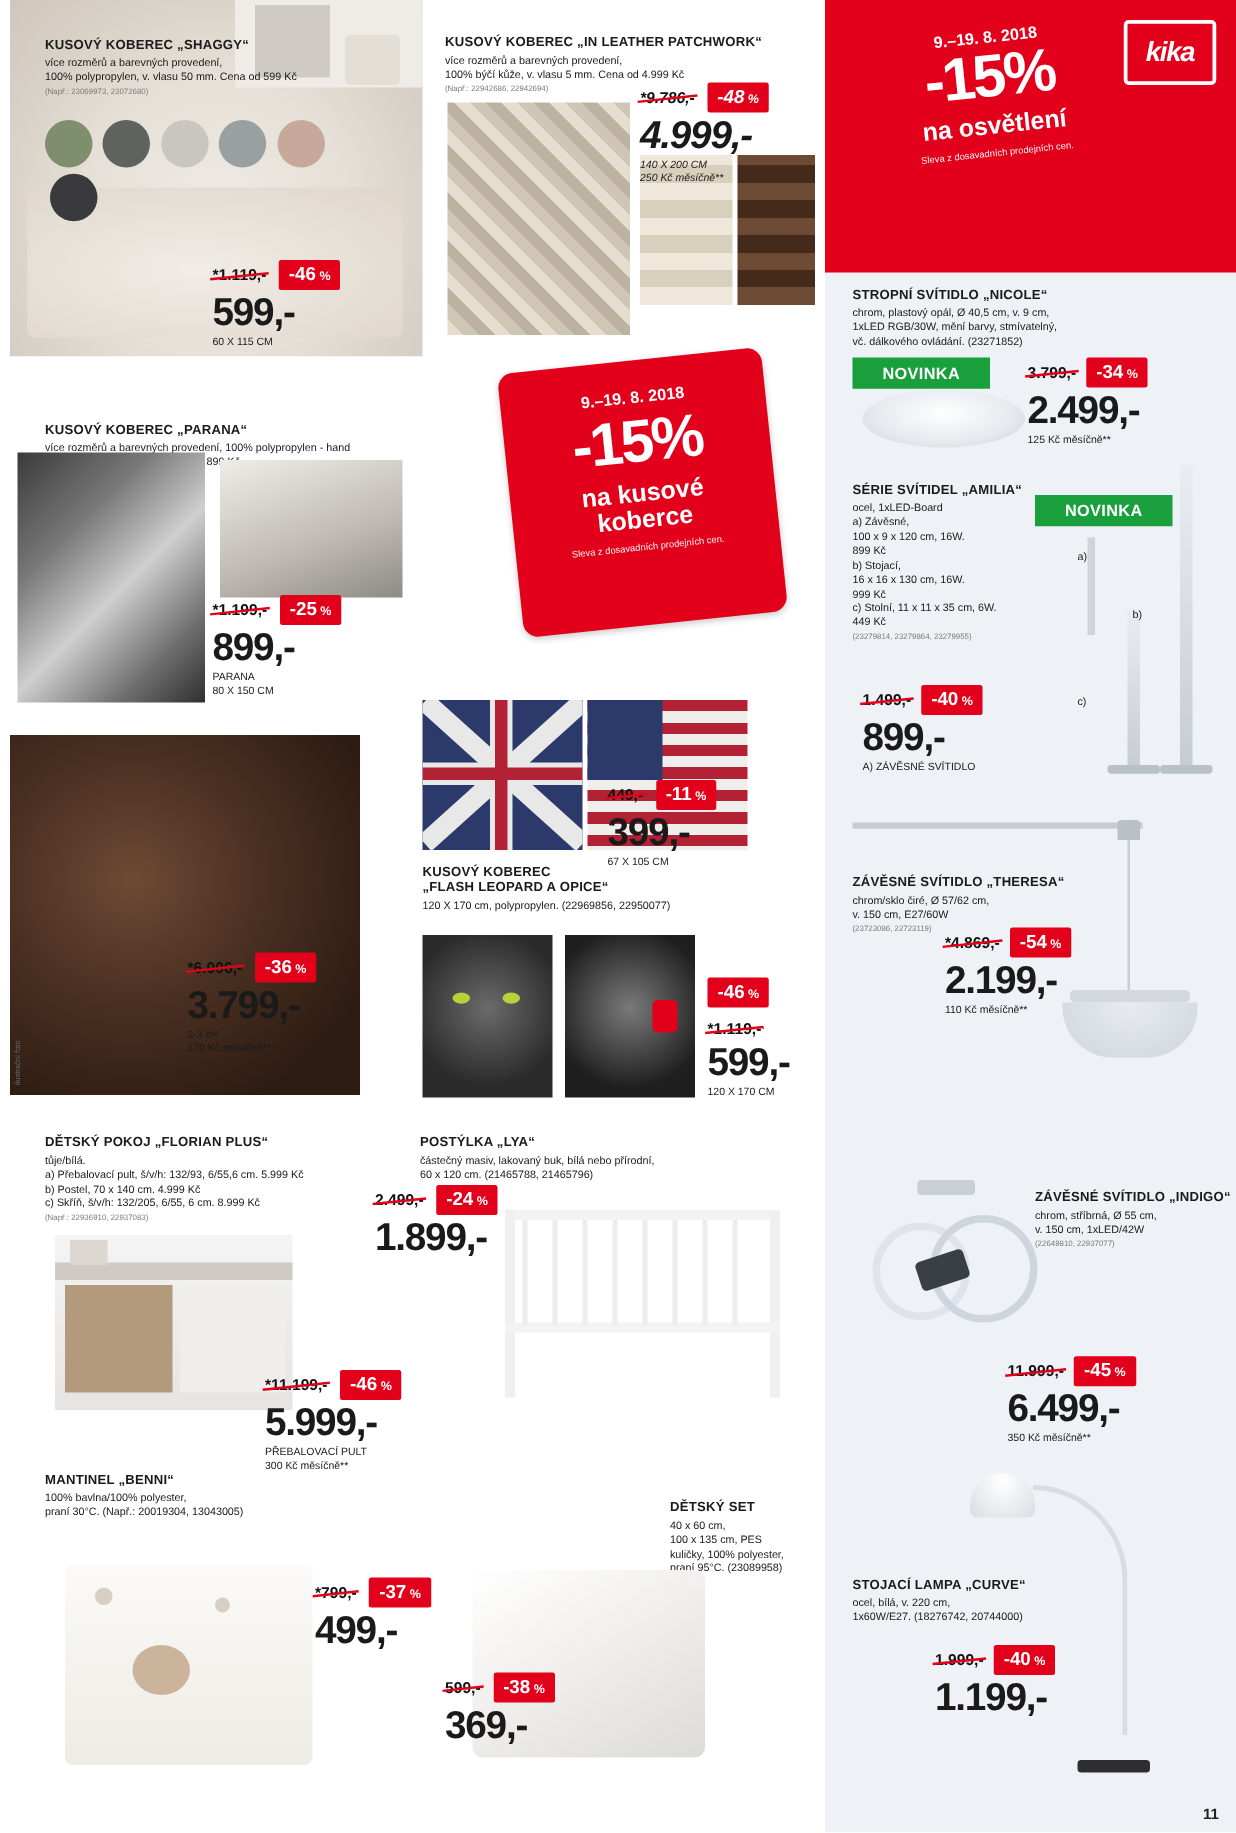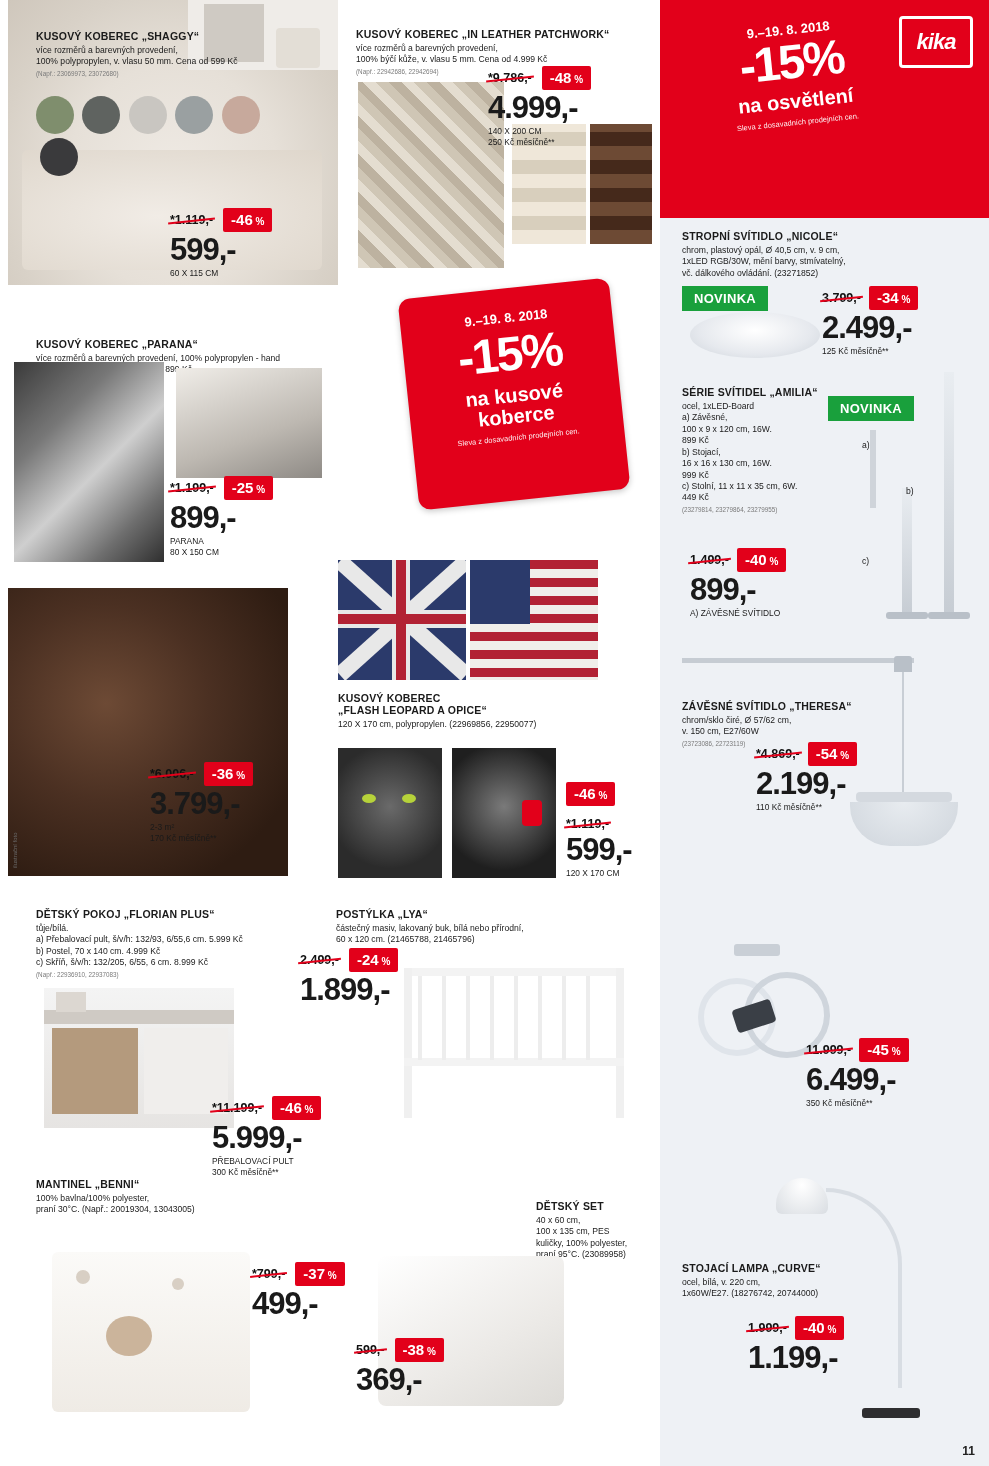--- a/index.html
+++ b/index.html
@@ -29,21 +29,21 @@
   }
   .newprice { font-size: 31px; font-weight: bold; letter-spacing: -1px; line-height: 1; }
   .subprice { font-size: 8.4px; line-height: 1.3; }
   .badge {
     background: #e2001a; color: #fff; font-weight: bold; display: inline-block;
     padding: 4px 8px 5px 8px; font-size: 15px; border-radius: 2px; line-height: 1;
   }
   .badge .pc { font-size: 10px; }
   .novinka {
     background: #19a03c; color: #fff; font-weight: bold; font-size: 13px;
-    padding: 5px 12px; display: inline-block; letter-spacing: .3px;
+    padding: 5px 24px; display: inline-block; letter-spacing: .3px;
   }
 
   
   .rightcol {
     position: absolute; left: 660px; top: 0; width: 329px; height: 1466px;
     background: #eef1f5;
   }
   .redpanel {
     position: absolute; left: 660px; top: 0; width: 329px; height: 218px;
     background: #e2001a;
@@ -203,21 +203,21 @@
 
   <div class="abs" style="left:356px; top:28px; width:290px;">
     <div class="ttl">KUSOVÝ KOBEREC „IN LEATHER PATCHWORK“</div>
     <div class="desc" style="white-space:pre-line;margin-top:3px;">více rozměrů a barevných provedení,
 100% býčí kůže, v. vlasu 5 mm. Cena od 4.999 Kč</div>
     <div class="code" style="margin-top:2px;">(Např.: 22942686, 22942694)</div>
   </div>
   <div class="abs ph" style="left:358px; top:82px; width:146px; height:186px;background:repeating-linear-gradient(45deg,#e4ddd0 0 9px,#cfc6b5 9px 18px,#bdb2a0 18px 27px);"></div>
   <div class="abs ph" style="left:512px; top:124px; width:74px; height:120px;background:repeating-linear-gradient(0deg,#efe7d9 0 14px,#d8cfbd 14px 28px);"></div>
   <div class="abs ph" style="left:590px; top:124px; width:62px; height:120px;background:repeating-linear-gradient(0deg,#6d4a34 0 14px,#45291b 14px 28px);"></div>
-  <div class="abs" style="left:488px; top:66px; width:170px;">
+  <div class="abs" style="left:512px; top:66px; width:170px;font-style:italic;">
     <div style="display:flex;align-items:center;gap:10px;">
       <span class="oldprice">*9.786,-</span>
       <span class="badge"><span>-48</span><span class="pc"> %</span></span>
     </div>
     <div class="newprice" style="margin-top:2px;">4.999,-</div>
     <div class="subprice" style="margin-top:3px;">140 X 200 CM</div>
     <div class="subprice">250 Kč měsíčně**</div>
   </div>
 
   <div class="abs tiltred" style="left:408px; top:288px; width:212px; height:212px; border-radius:12px; padding:22px 10px;">
@@ -231,20 +231,28 @@
   <div class="abs" style="left:338px; top:560px; width:128px; height:120px;background:#2b3a6b;overflow:hidden;">
     <div class="abs" style="left:-20px;top:50px;width:170px;height:16px;background:#e8e8e8;transform:rotate(42deg);"></div>
     <div class="abs" style="left:-20px;top:50px;width:170px;height:16px;background:#e8e8e8;transform:rotate(-42deg);"></div>
     <div class="abs" style="left:0;top:50px;width:128px;height:18px;background:#e8e8e8;"></div>
     <div class="abs" style="left:54px;top:0;width:18px;height:120px;background:#e8e8e8;"></div>
     <div class="abs" style="left:0;top:54px;width:128px;height:10px;background:#b22234;"></div>
     <div class="abs" style="left:58px;top:0;width:10px;height:120px;background:#b22234;"></div>
   </div>
   <div class="abs" style="left:470px; top:560px; width:128px; height:120px;background:repeating-linear-gradient(180deg,#b22234 0 9px,#f0eeea 9px 18px);">
     <div class="abs" style="left:0;top:0;width:60px;height:64px;background:#2b3a6b;"></div>
+  </div>
+  <div class="abs" style="left:486px; top:624px; width:170px;">
+    <div style="display:flex;align-items:center;gap:10px;">
+      <span class="oldprice">449,-</span>
+      <span class="badge"><span>-11</span><span class="pc"> %</span></span>
+    </div>
+    <div class="newprice" style="margin-top:2px;">399,-</div>
+    <div class="subprice" style="margin-top:3px;">67 X 105 CM</div>
   </div>
 
   <div class="abs" style="left:338px; top:692px; width:260px;">
     <div class="ttl" style="white-space:pre-line;">KUSOVÝ KOBEREC
 „FLASH LEOPARD A OPICE“</div>
     <div class="desc" style="margin-top:3px;">120 X 170 cm, polypropylen. (22969856, 22950077)</div>
   </div>
   <div class="abs" style="left:338px; top:748px; width:104px; height:130px;background:radial-gradient(circle at 50% 45%,#6a6a6a,#2b2b2b 70%);">
     <div class="abs" style="left:24px;top:46px;width:14px;height:9px;background:#b6d23a;border-radius:50%;"></div>
     <div class="abs" style="left:64px;top:46px;width:14px;height:9px;background:#b6d23a;border-radius:50%;"></div>
@@ -367,28 +375,34 @@
   </div>
   <div class="abs" style="left:756px; top:742px; width:180px;">
     <div style="display:flex;align-items:center;gap:8px;">
       <span class="oldprice">*4.869,-</span>
       <span class="badge"><span>-54</span><span class="pc"> %</span></span>
     </div>
     <div class="newprice" style="margin-top:2px;">2.199,-</div>
     <div class="subprice" style="margin-top:3px;">110 Kč měsíčně**</div>
   </div>
 
+  <div class="abs" style="left:828px; top:952px; width:160px;">
+    <div class="ttl">ZÁVĚSNÉ SVÍTIDLO „INDIGO“</div>
+    <div class="desc" style="white-space:pre-line;margin-top:3px;">chrom, stříbrná, Ø 55 cm,
+v. 150 cm, 1xLED/42W</div>
+    <div class="code" style="margin-top:2px;">(22649810, 22937077)</div>
+  </div>
   <div class="abs" style="left:690px; top:944px; width:150px; height:120px;">
     <div class="abs" style="left:44px;top:0;width:46px;height:12px;background:#c9cfd6;border-radius:3px;"></div>
     <div class="abs" style="left:8px;top:34px;width:78px;height:78px;border:6px solid #dfe4ea;border-radius:50%;"></div>
     <div class="abs" style="left:54px;top:28px;width:86px;height:86px;border:6px solid #cfd5dc;border-radius:50%;"></div>
     <div class="abs" style="left:44px;top:60px;width:40px;height:24px;background:#3a3f46;border-radius:4px;transform:rotate(-18deg);"></div>
   </div>
   <div class="abs" style="left:806px; top:1038px; width:180px;">
-    <div style="display:flex;align-items:center;gap:8px;">
+    <div style="display:flex;align-items:center;gap:8px;margin-top:47px;">
       <span class="oldprice">11.999,-</span>
       <span class="badge"><span>-45</span><span class="pc"> %</span></span>
     </div>
     <div class="newprice" style="margin-top:2px;">6.499,-</div>
     <div class="subprice" style="margin-top:3px;">350 Kč měsíčně**</div>
   </div>
 
   <div class="abs" style="left:682px; top:1262px; width:200px;">
     <div class="ttl">STOJACÍ LAMPA „CURVE“</div>
     <div class="desc" style="white-space:pre-line;margin-top:3px;">ocel, bílá, v. 220 cm,

